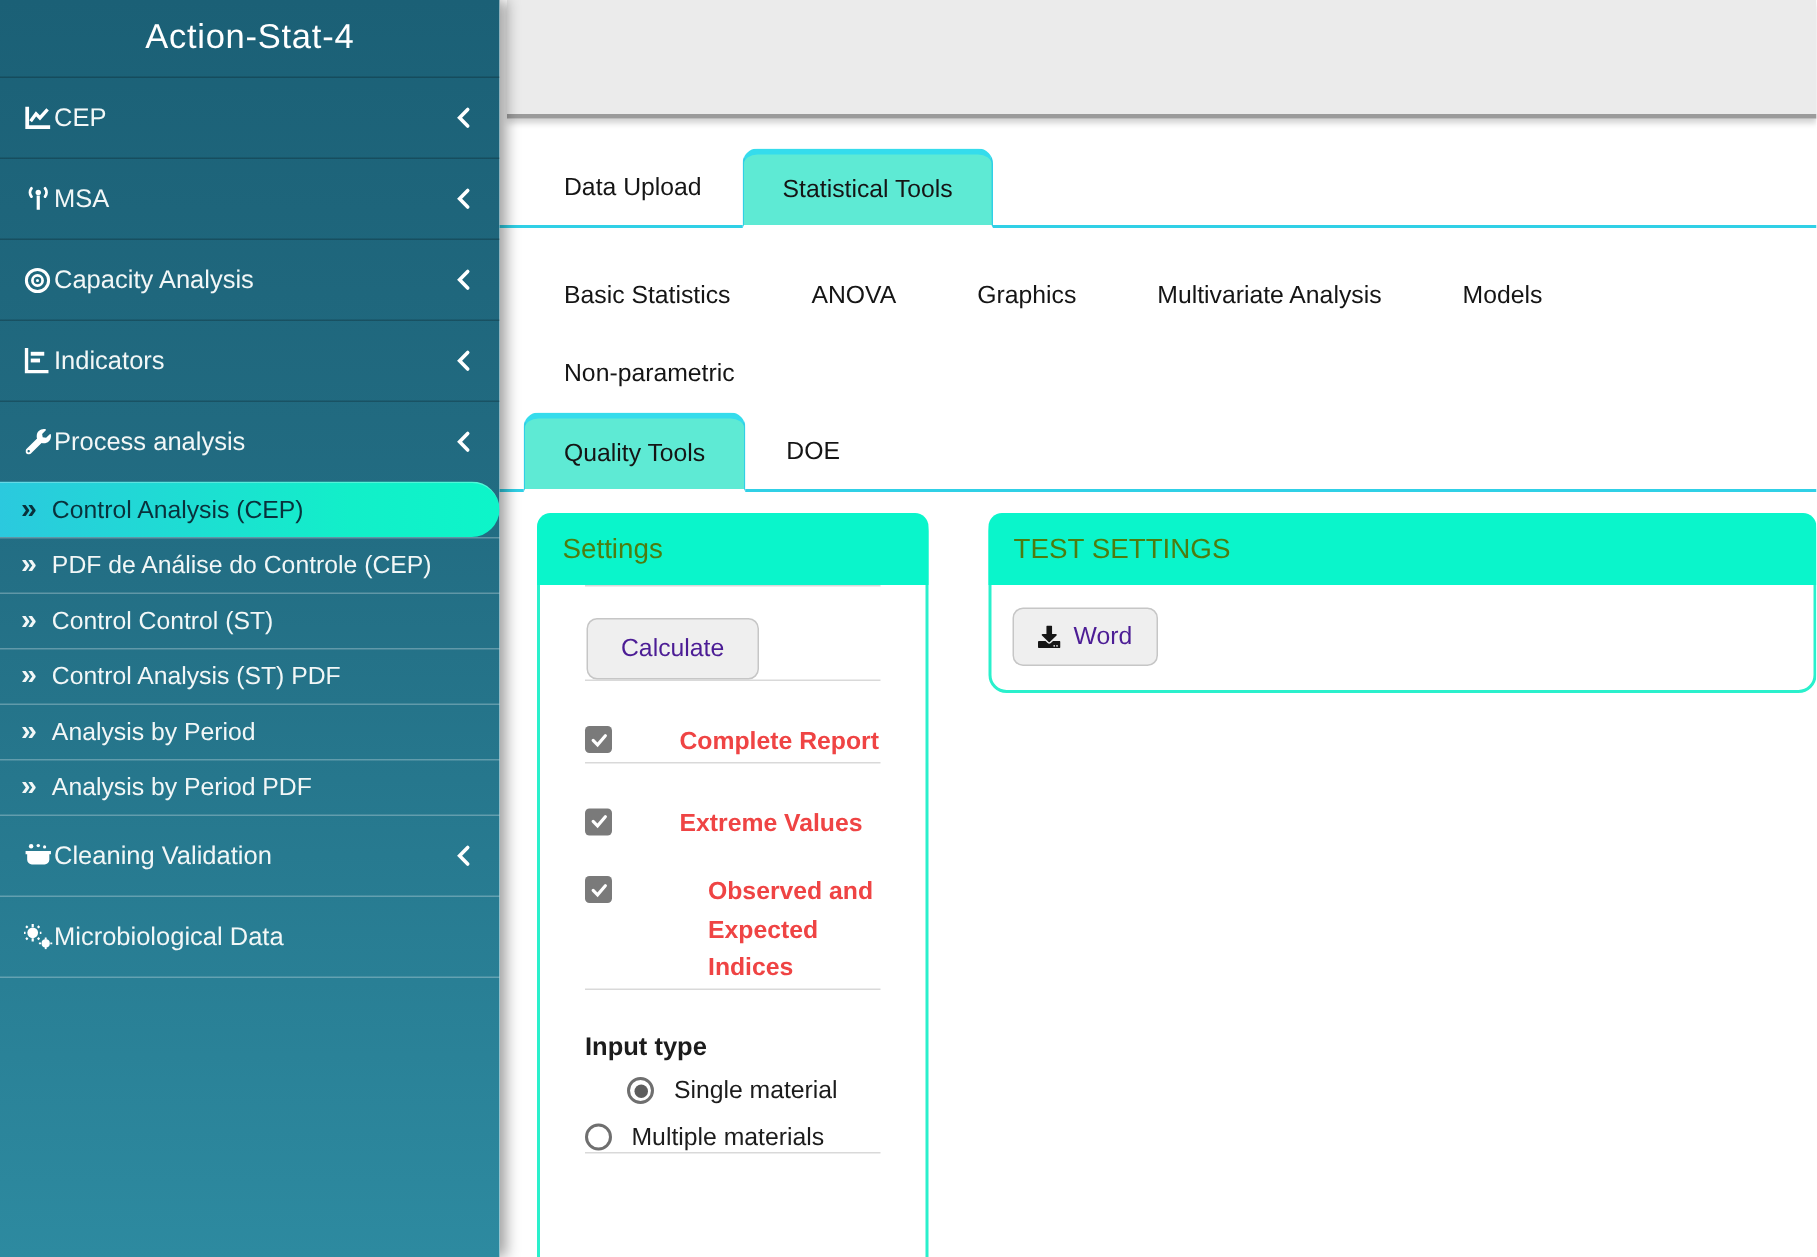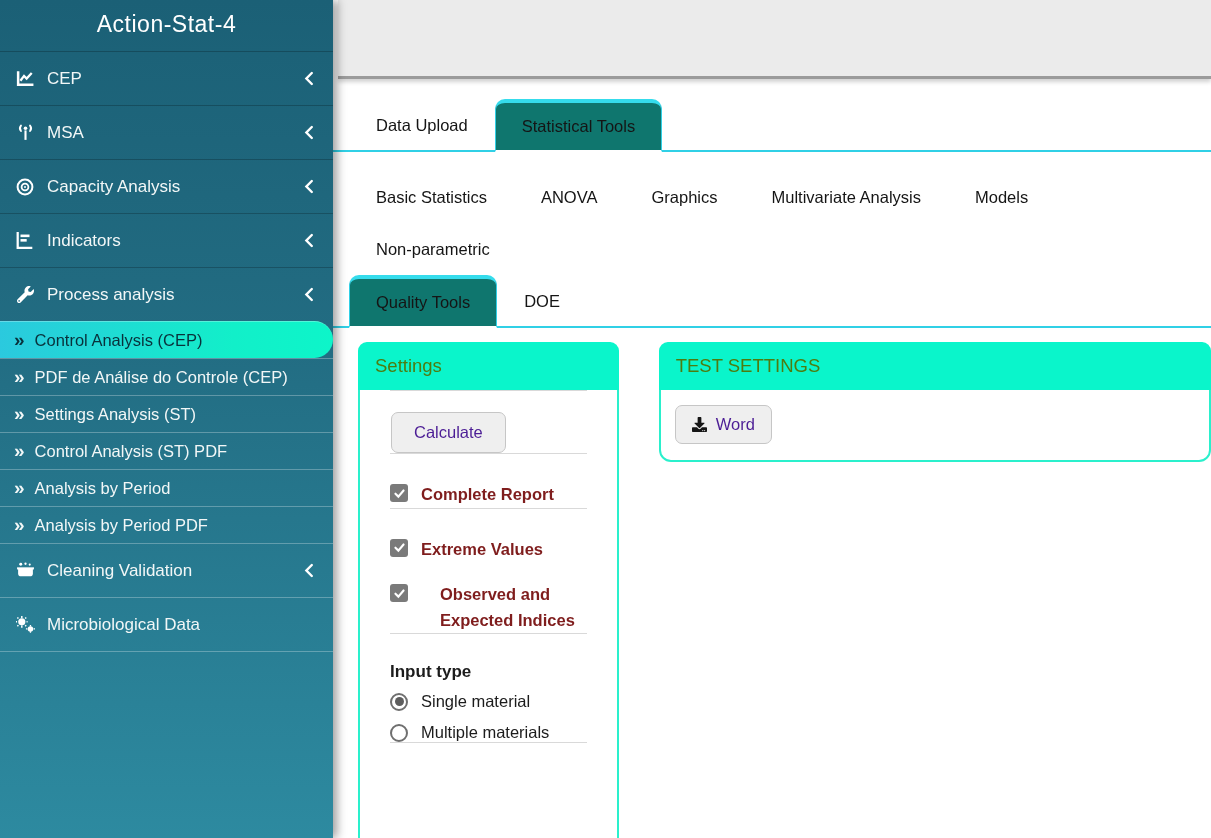--- a/index.html
+++ b/index.html
@@ -4,21 +4,21 @@
 <style>
   * { margin:0; padding:0; box-sizing:border-box; }
   html,body { width:1211px; height:838px; }
   body { font-family:"Liberation Sans","DejaVu Sans",sans-serif; background:#fff; overflow:hidden; }
   .app { position:relative; display:flex; width:1211px; height:838px; overflow:hidden; }
 
   
   .sidebar { flex:0 0 333px; width:333px; background:linear-gradient(180deg,#1b6076 0%,#226c82 40%,#2d8aa0 100%);
              color:#f2f7f7; z-index:5; box-shadow:4px 0 9px rgba(0,0,0,.38); }
   .sidebar-title { text-align:center; font-size:23px; letter-spacing:.5px; padding:11px 0 13px; color:#fff; }
-  .menu-item { display:flex; align-items:center; gap:11px; height:54px; padding:0 18px 0 14px;
+  .menu-item { display:flex; align-items:center; height:54px; padding:0 18px 0 14px;
                font-size:17px; border-top:1px solid rgba(0,0,0,.22); cursor:pointer; }
   .menu-item .chev { margin-left:auto; display:flex; }
   .icon-box { width:22px; display:flex; justify-content:center; align-items:center; flex:0 0 22px; }
   .submenu-item { display:flex; align-items:center; gap:10px; height:37px; padding:0 14px;
                   font-size:16.5px; border-top:1px solid rgba(255,255,255,.28); cursor:pointer; }
   .submenu-item .arrow { font-weight:700; font-size:19px; line-height:1; transform:translateY(-1px); }
   .submenu-item.active { background:linear-gradient(90deg,#2bc9de 0%,#12efc9 70%,#0df5c9 100%);
                          color:#09313b; border-radius:0 19px 19px 0; border-top:1px solid rgba(255,255,255,.28); }
   .submenu-item.active .arrow { color:#09313b; }
   .bottom-sep { border-top:1px solid rgba(255,255,255,.28); height:0; }
@@ -27,21 +27,21 @@
   .main { flex:1 1 auto; min-width:0; display:flex; flex-direction:column; background:#fff; }
   .topbar { height:79px; margin-left:5px; background:#ebebeb; border-bottom:3px solid #9b9b9b;
             box-shadow:0 3px 4px rgba(0,0,0,.18); }
 
   .tabs-row { display:flex; align-items:flex-end; padding-left:16px; border-bottom:2px solid #30d0e6; }
   .tabs-row.first { margin-top:19px; }
   .tabs-row.second { margin-top:18px; flex-wrap:wrap; }
   .tab { padding:14px 26px; font-size:16.5px; color:#151515; cursor:pointer;
          border:1.5px solid transparent; border-top:4px solid transparent; white-space:nowrap; }
   .tab.active { border:1.5px solid #30d0e6; border-top:4px solid #35dcec; border-bottom:2px solid #fff;
-                border-radius:10px 10px 0 0; margin-bottom:-2px; background:#0f766e; }
+                border-radius:10px 10px 0 0; margin-bottom:-2px; background:#5eead4; }
   .flex-break { flex-basis:100%; height:0; }
 
   
   .panels { display:flex; align-items:flex-start; gap:40px; margin:14px 0 0 25px; flex:1; overflow:hidden; }
   .panel { border:2px solid #2af0cc; border-radius:12px; background:#fff; }
   .panel-header { background:#0af5cb; color:#4d7c0f; font-size:18.5px; padding:13px 17px;
                   border-radius:9px 9px 0 0; margin:-2px -2px 0 -2px; }
   .settings-panel { width:283px; height:700px; }
   .test-panel { width:600px; }
   .test-panel .panel-body { padding:15px 14px 16px; }
@@ -53,21 +53,21 @@
   .btn { display:inline-flex; align-items:center; gap:9px; background:#efefef; border:1px solid #c6c6c6;
          border-radius:7px; font-size:16.5px; color:#4c1d95; cursor:pointer;
          font-family:"Liberation Sans","DejaVu Sans",sans-serif; }
   .calc-btn { margin:21px 0 0 31px; padding:10px 22px; }
   .word-btn { padding:9px 16px; }
 
   .cb-row { display:flex; align-items:flex-start; gap:13px; margin:28px 30px 0; }
   .cb-row.tight { margin-top:20px;gap:32px; }
   .checkbox { width:18px; height:18px; flex:0 0 18px; background:#7a7a7a; border-radius:3px;
               display:flex; align-items:center; justify-content:center; margin-top:2px; cursor:pointer; }
-  .cb-label { font-weight:700; font-size:16.5px; color:#7f1d1d; line-height:1.55; max-width:185px; }
+  .cb-label { font-weight:700; font-size:16.5px; color:#ef4444; line-height:1.55; max-width:185px;margin-left:32px; }
 
   .group-label { font-weight:700; font-size:17px; color:#1c1c1c; margin:28px 30px 0; }
   .radio-row { display:flex; align-items:center; gap:13px; margin:12px 30px 0; }
   .radio { width:18px; height:18px; flex:0 0 18px; border:2px solid #6f6f6f; border-radius:50%;
            display:flex; align-items:center; justify-content:center; cursor:pointer; }
   .radio .dot { width:9px; height:9px; border-radius:50%; background:#5d5d5d; display:none; }
   .radio.selected .dot { display:block; }
   .radio-label { font-size:16.5px; color:#1c1c1c; }
 </style>
 </head>
@@ -161,21 +161,21 @@
       <div class="submenu-item active">
         <span class="arrow">»</span>
         <span>Control Analysis (CEP)</span>
       </div>
       <div class="submenu-item">
         <span class="arrow">»</span>
         <span>PDF de Análise do Controle (CEP)</span>
       </div>
       <div class="submenu-item">
         <span class="arrow">»</span>
-        <span>Settings Analysis (ST)</span>
+        <span>Control Control (ST)</span>
       </div>
       <div class="submenu-item">
         <span class="arrow">»</span>
         <span>Control Analysis (ST) PDF</span>
       </div>
       <div class="submenu-item">
         <span class="arrow">»</span>
         <span>Analysis by Period</span>
       </div>
       <div class="submenu-item">
@@ -280,21 +280,21 @@
                   <path d="M3 8.2 6.6 11.8 13 4.3" fill="none" stroke="#fff" stroke-width="2.6" stroke-linecap="round"></path>
                 </svg>
             </span>
             <span class="cb-label">Observed and Expected Indices</span>
           </div>
 
           <hr class="div m-top26">
 
           <div class="group-label">Input type</div>
 
-          <div class="radio-row" style="margin-top:10px;">
+          <div class="radio-row" style="margin-top:10px;justify-content:center;">
             <span class="radio selected">
                 <span class="dot"></span>
               </span>
             <span class="radio-label">Single material</span>
           </div>
 
           <div class="radio-row">
             <span class="radio"></span>
             <span class="radio-label">Multiple materials</span>
           </div>

